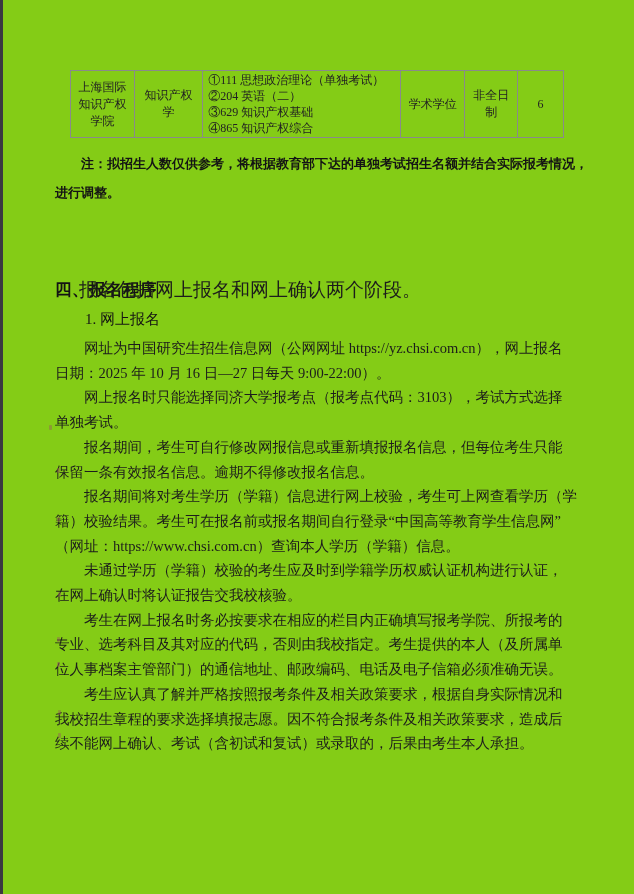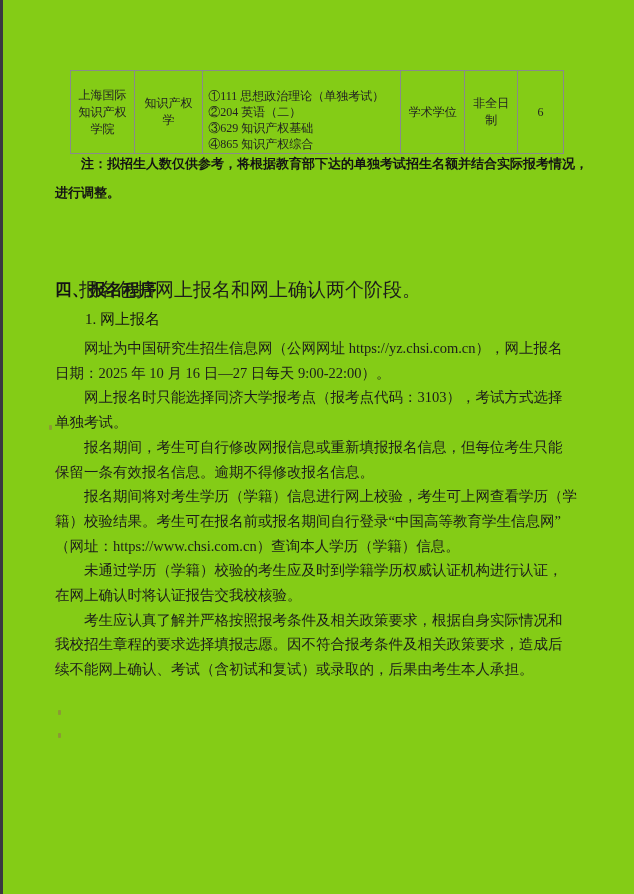--- a/index.html
+++ b/index.html
@@ -37,21 +37,21 @@
     padding: 2px 4px;
   }
   .col-school   { width: 63px; }
   .col-major    { width: 67px; }
   .col-subjects { width: 195px; }
   .col-degree   { width: 63px; }
   .col-mode     { width: 52px; }
   .col-quota    { width: 45px; }
   .admission-table td.cell-subjects {
     text-align: left;
-    padding: 17px 2px 1px 5px;
+    padding: 1px 2px 1px 5px;
     line-height: 16px;
   }
   
   .note {
     position: absolute;
     left: 55px; top: 149px;
     width: 540px;
     font-size: 13px;
     font-weight: bold;
     line-height: 29px;
@@ -145,20 +145,23 @@
 日期：2025 年 10 月 16 日—27 日每天 9:00-22:00）。</p>
     <p>网上报名时只能选择同济大学报考点（报考点代码：3103），考试方式选择
 单独考试。</p>
     <p>报名期间，考生可自行修改网报信息或重新填报报名信息，但每位考生只能
 保留一条有效报名信息。逾期不得修改报名信息。</p>
     <p>报名期间将对考生学历（学籍）信息进行网上校验，考生可上网查看学历（学
 籍）校验结果。考生可在报名前或报名期间自行登录“中国高等教育学生信息网”
 （网址：https://www.chsi.com.cn）查询本人学历（学籍）信息。</p>
     <p>未通过学历（学籍）校验的考生应及时到学籍学历权威认证机构进行认证，
 在网上确认时将认证报告交我校核验。</p>
+    <p>考生在网上报名时务必按要求在相应的栏目内正确填写报考学院、所报考的
+专业、选考科目及其对应的代码，否则由我校指定。考生提供的本人（及所属单
+位人事档案主管部门）的通信地址、邮政编码、电话及电子信箱必须准确无误。</p>
     <p>考生应认真了解并严格按照报考条件及相关政策要求，根据自身实际情况和
 我校招生章程的要求选择填报志愿。因不符合报考条件及相关政策要求，造成后
 续不能网上确认、考试（含初试和复试）或录取的，后果由考生本人承担。</p>
   </div>
 
   <div class="speck" style="left:49px; top:425px;"></div>
   <div class="speck" style="left:57px; top:468px;"></div>
   <div class="speck" style="left:57px; top:517px;"></div>
   <div class="speck" style="left:58px; top:592px;"></div>
   <div class="speck" style="left:57px; top:637px;"></div>

